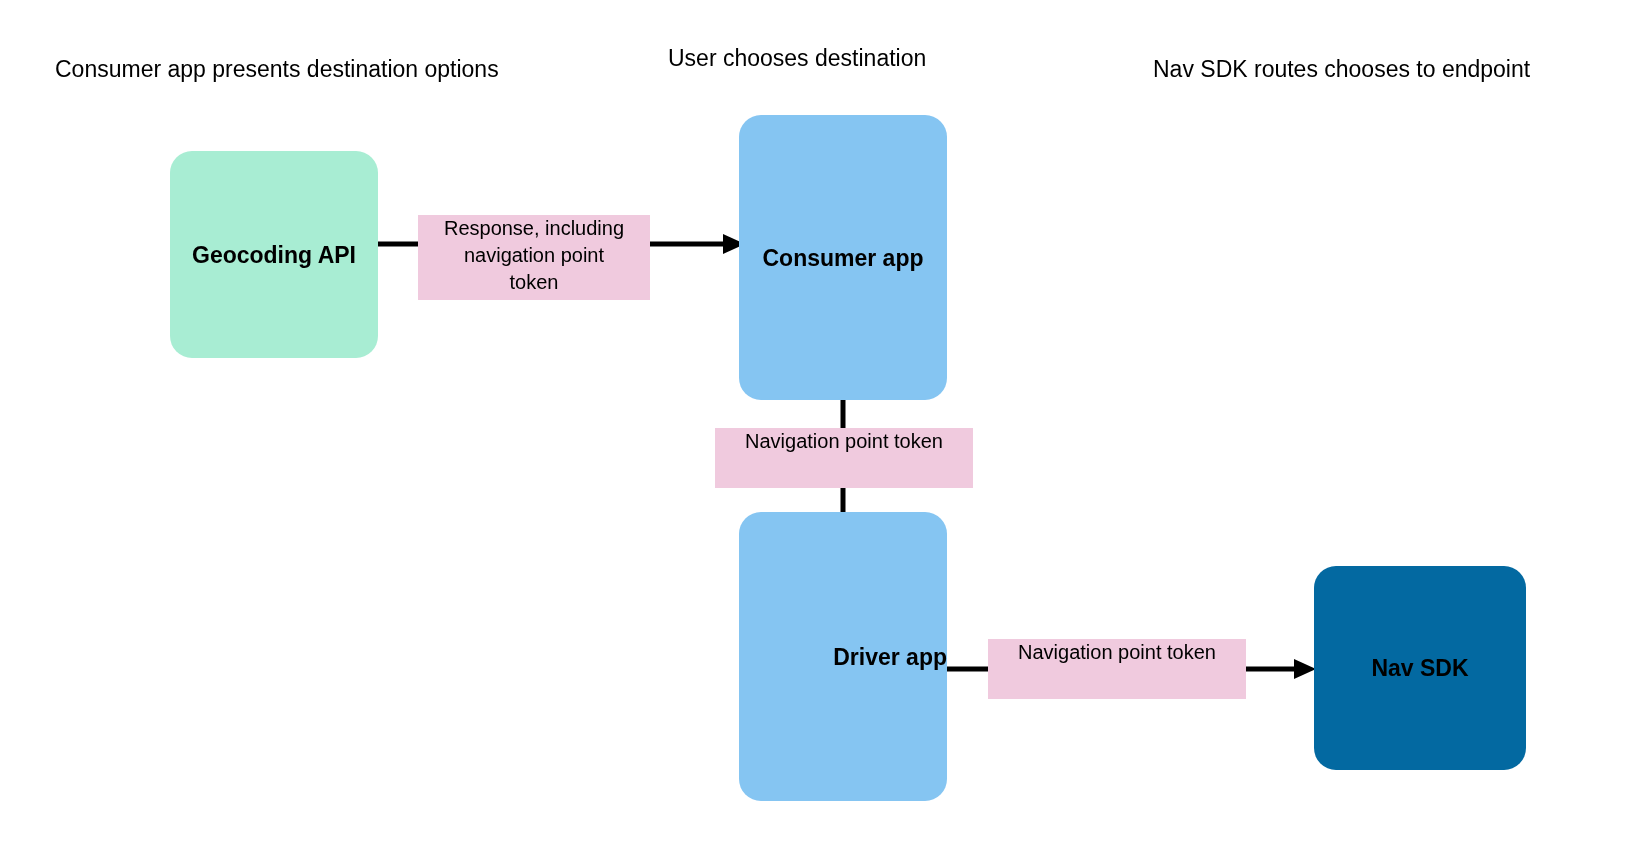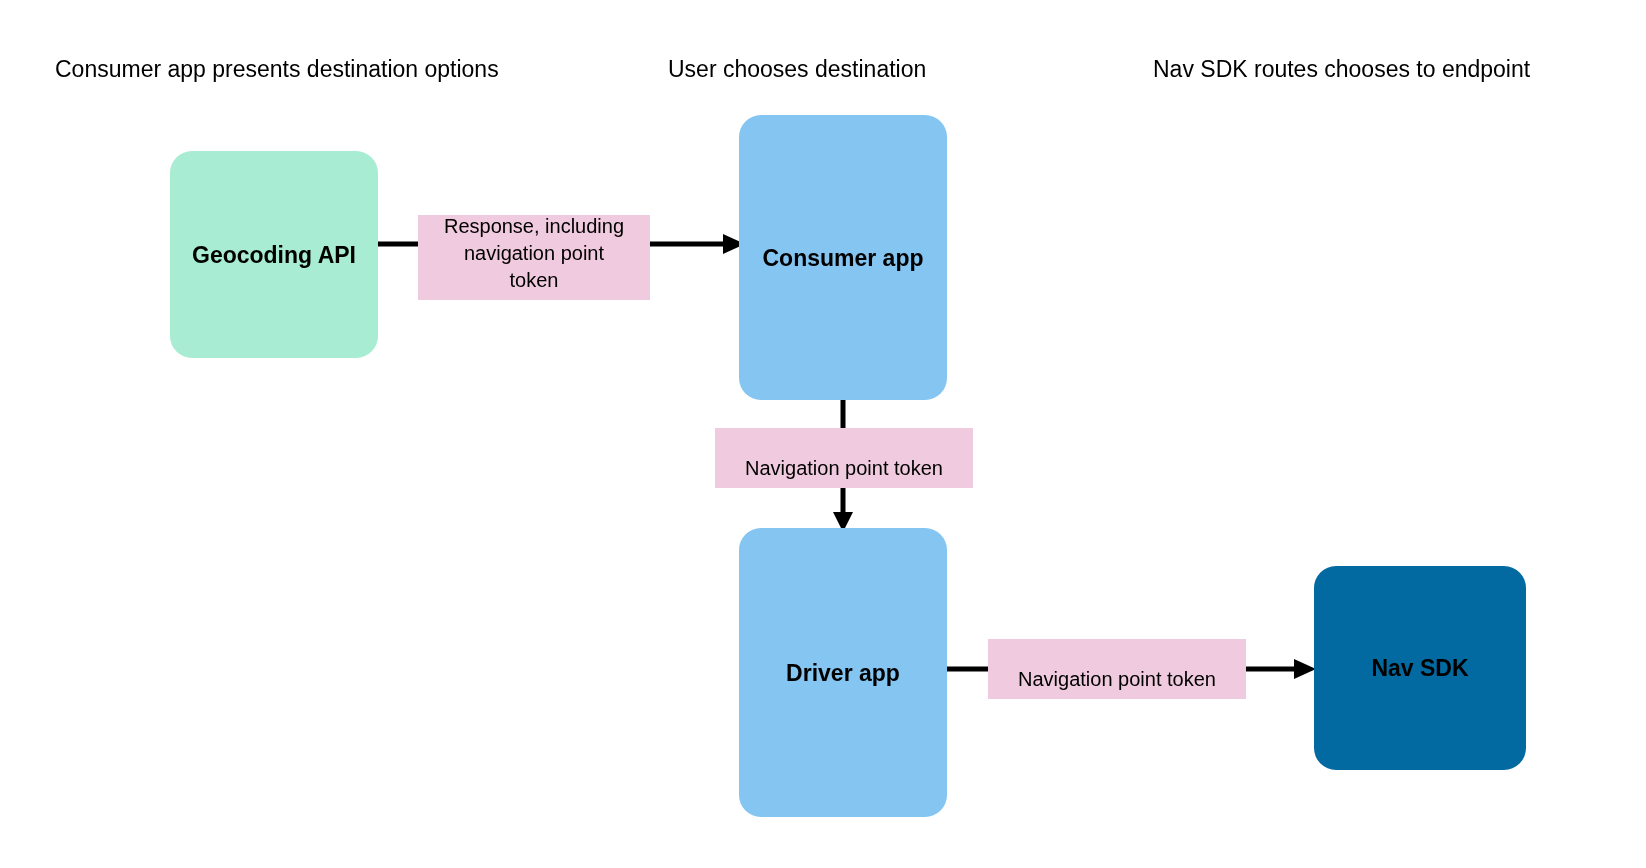--- a/index.html
+++ b/index.html
@@ -38,24 +38,24 @@
   .node-label {
     font-size: 23px;
     font-weight: 700;
     color: #000000;
     text-align: center;
     line-height: 28px;
   }
   .edge-label {
     position: absolute;
     display: flex;
-    align-items: flex-end;
+    align-items: flex-start;
     justify-content: center;
     box-sizing: border-box;
-    padding: 6px 10px;
+    padding: 0 10px;
   }
   .edge-label-text {
     font-size: 20px;
     line-height: 27px;
     color: #000000;
     text-align: center;
     font-weight: 400;
     white-space: pre-line;
   }
   .connector {
@@ -63,21 +63,21 @@
   }
   svg.connector { overflow: visible; }
 </style>
 </head>
 <body>
 
 <div id="canvas">
 
   <div class="col-header" style="left:55px; top:55px;">Consumer app presents destination options</div>
 
-  <div class="col-header" style="left:668px; top:55px;text-align:right;">User chooses destination</div>
+  <div class="col-header" style="left:668px; top:44px;text-align:right;">User chooses destination</div>
 
   <div class="col-header" style="left:1153px; top:55px;">Nav SDK routes chooses to endpoint</div>
 
   <svg class="connector" style="left:372px; top:238px;" width="56" height="12">
     <line x1="0" y1="6" x2="52" y2="6" stroke="#000000" stroke-width="5"></line>
   </svg>
 
   <svg class="connector" style="left:645px; top:230px;" width="105" height="28">
     <line x1="0" y1="14" x2="82" y2="14" stroke="#000000" stroke-width="5"></line>
     <polygon points="78,4 100,14 78,24" fill="#000000"></polygon>
@@ -102,21 +102,21 @@
   </svg>
 
   <div class="node" style="left:739px; top:115px; width:208px; height:285px; background:#85c5f2;">
     <span class="node-label">Consumer app</span>
   </div>
 
   <div class="node" style="left:170px; top:151px; width:208px; height:207px; background:#a8edd3;">
     <span class="node-label">Geocoding API</span>
   </div>
 
-  <div class="node" style="left:739px; top:528px; width:208px; height:289px; background:#85c5f2;">
+  <div class="node" style="left:739px; top:512px; width:208px; height:289px; background:#85c5f2;justify-content:flex-end;">
     <span class="node-label">Driver app</span>
   </div>
 
   <div class="node" style="left:1314px; top:566px; width:212px; height:204px; background:#0369a1;">
     <span class="node-label">Nav SDK</span>
   </div>
 
   <div class="edge-label" style="left:418px; top:215px; width:232px; height:85px; background:#f0cade;">
     <span class="edge-label-text">Response, including
 navigation point

